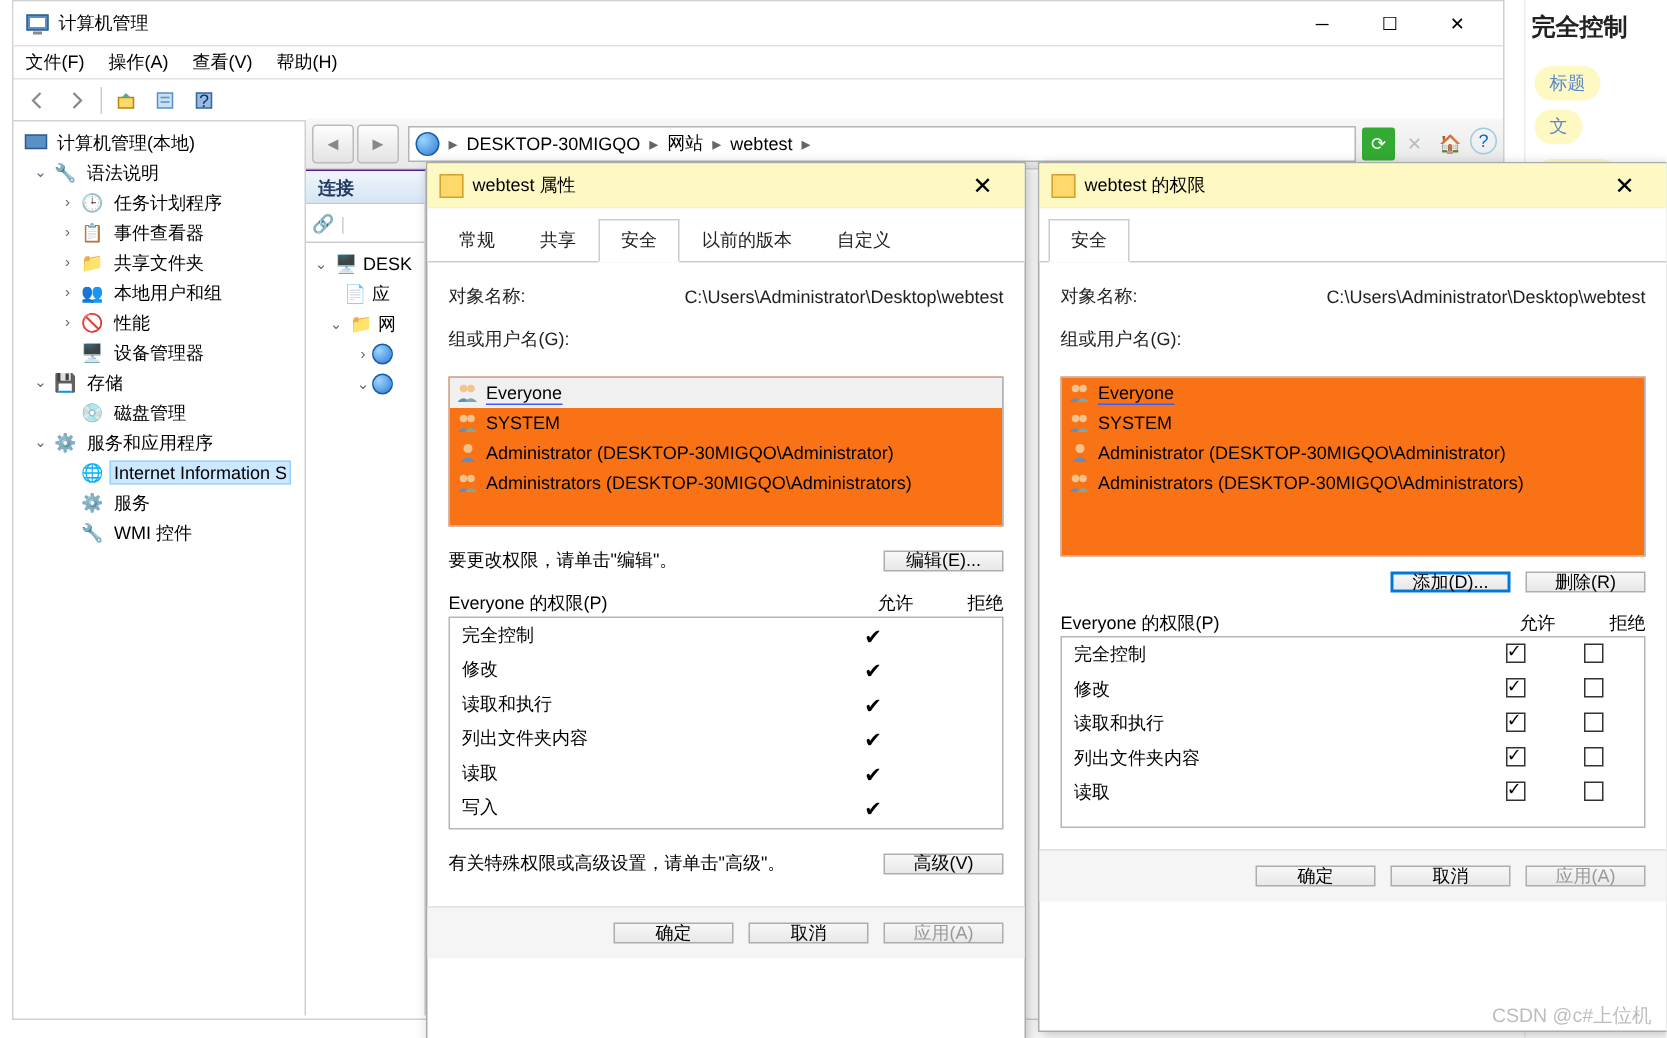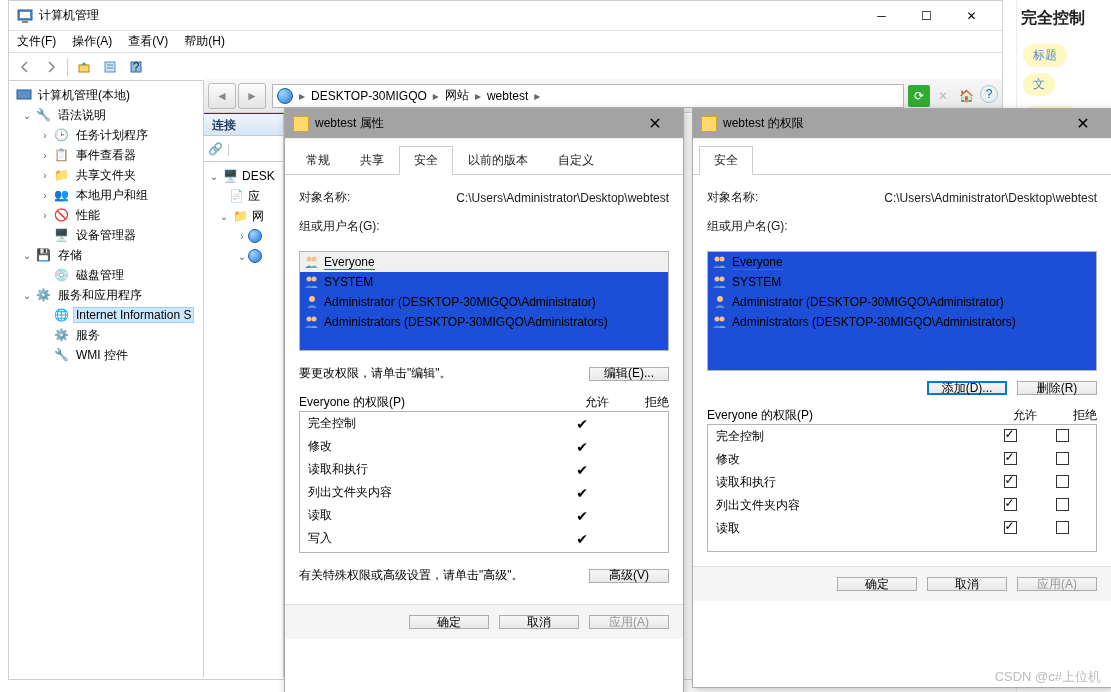--- a/index.html
+++ b/index.html
@@ -41,33 +41,33 @@
 .conn-tools { height: 26px; border-bottom: 1px solid #ccc; display: flex; align-items: center; padding: 0 4px; gap: 4px; }
 .conn-tree { padding: 4px 0; }
 
 
 .rside { position: absolute; top: 0; right: 0; width: 95px; height: 692px; background: #fff; padding: 8px 4px; border-left: 1px solid #eee; }
 .rside-title { font-size: 16px; font-weight: bold; margin-bottom: 12px; color: #222; }
 .pill { display: inline-block; background: #fef9c3; color: #5b88c7; padding: 3px 10px; border-radius: 12px; margin: 3px 2px; font-size: 12px; }
 
 
 .dlg { position: absolute; background: #fff; border: 1px solid #aaa; box-shadow: 2px 2px 8px rgba(0,0,0,0.25); }
-.dlg-title { height: 30px; display: flex; align-items: center; padding: 0 8px; background: #a3a3a3; border-bottom: 1px solid #eee; }
+.dlg-title { height: 30px; display: flex; align-items: center; padding: 0 8px; background: #fef9c3; border-bottom: 1px solid #eee; }
 .dlg-title-icon { width: 16px; height: 16px; margin-right: 6px; background: #ffd86b; border: 1px solid #d4a030; }
 .dlg-title-txt { flex: 1; color: #000; }
 .dlg-close { width: 40px; height: 26px; display: flex; align-items: center; justify-content: center; color: #000; font-size: 16px; }
 .dlg-tabs { display: flex; border-bottom: 1px solid #ccc; padding: 6px 6px 0 6px; gap: 0; background:#fff; }
 .dlg-tab { padding: 5px 14px; border: 1px solid transparent; color: #222; position: relative; top: 1px; }
 .dlg-tab.active { background: #fff; border: 1px solid #ccc; border-bottom: 1px solid #fff; }
 .dlg-body { padding: 14px; }
 .field-row { display: flex; align-items: center; margin-bottom: 12px; justify-content: space-between; }
 .field-label { width: 80px; color: #222; }
 .field-val { color: #222; }
 .group-label { margin: 8px 0 4px; color: #222; }
-.listbox { border: 1px solid #b5b5b5; background: #1d4ed8; height: 100px; overflow: auto; margin-top: 16px; }
+.listbox { border: 1px solid #b5b5b5; background: #f97316; height: 100px; overflow: auto; margin-top: 16px; }
 .listitem { display: flex; align-items: center; height: 20px; padding: 0 4px; gap: 4px; }
 .listitem.sel { background: #f0f0f0; }
 .user-icon { width: 16px; height: 14px; display:inline-block; }
 .user-icon svg{width:16px;height:14px;}
 .underline-sel { border-bottom: 1px solid #3b5cff; }
 
 .hint-row { display: flex; align-items: center; margin: 14px 0 6px; }
 .hint-row .txt { flex: 1; }
 .wbtn { min-width: 80px; height: 14px; border: 1px solid #adadad; background: linear-gradient(#f7f7f7,#e8e8e8); padding: 0 12px; display: inline-flex; align-items: center; justify-content: center; cursor: pointer; }
 .wbtn.primary { border: 2px solid #0078d7; }

